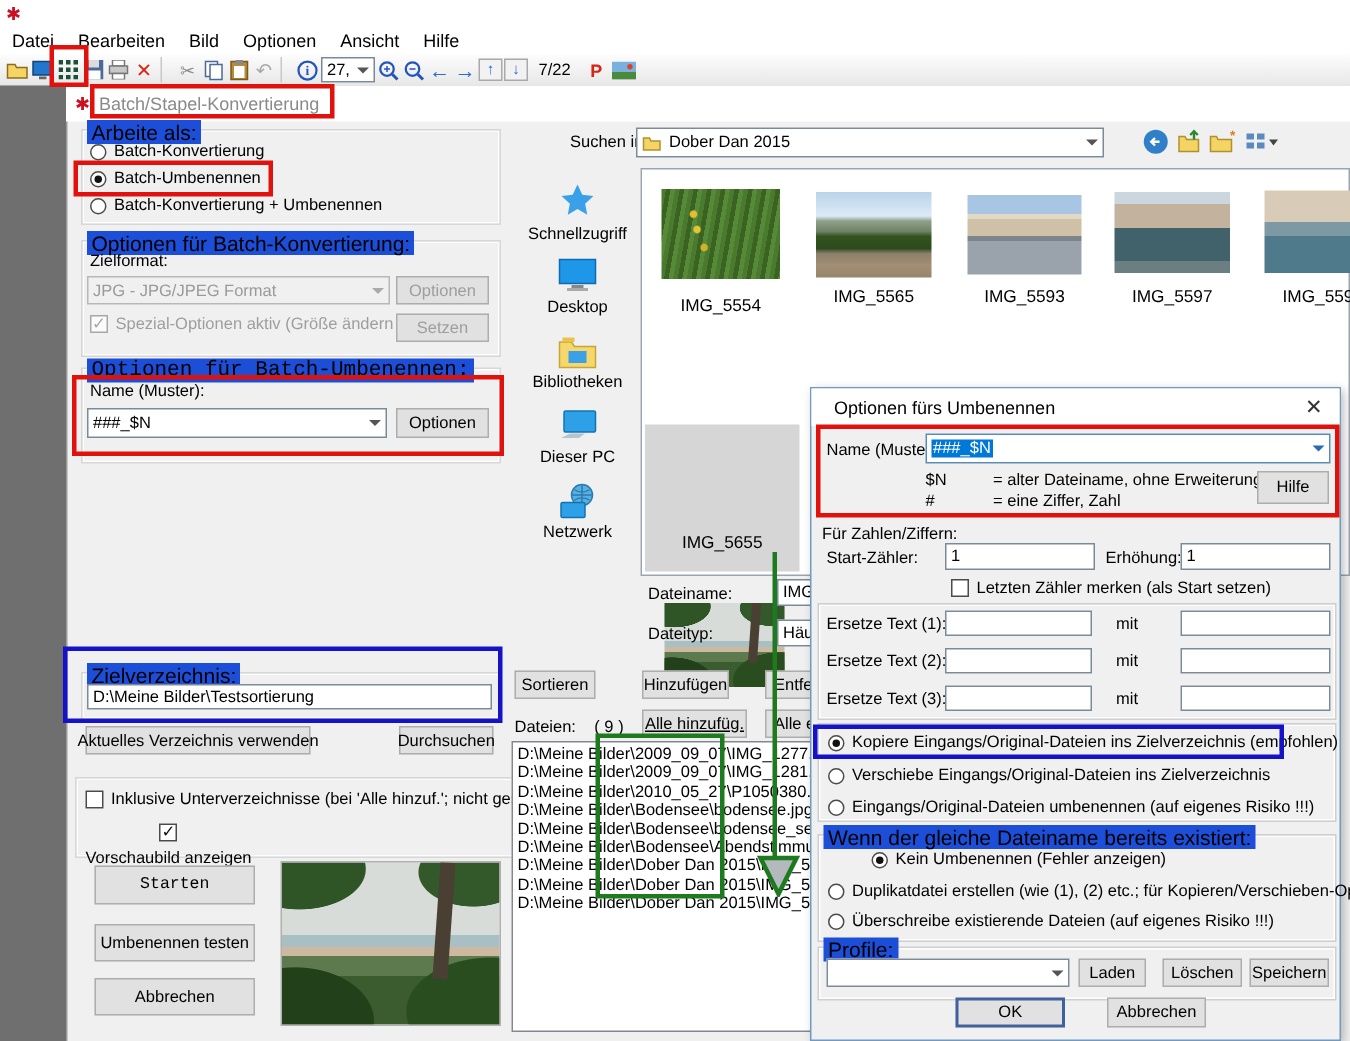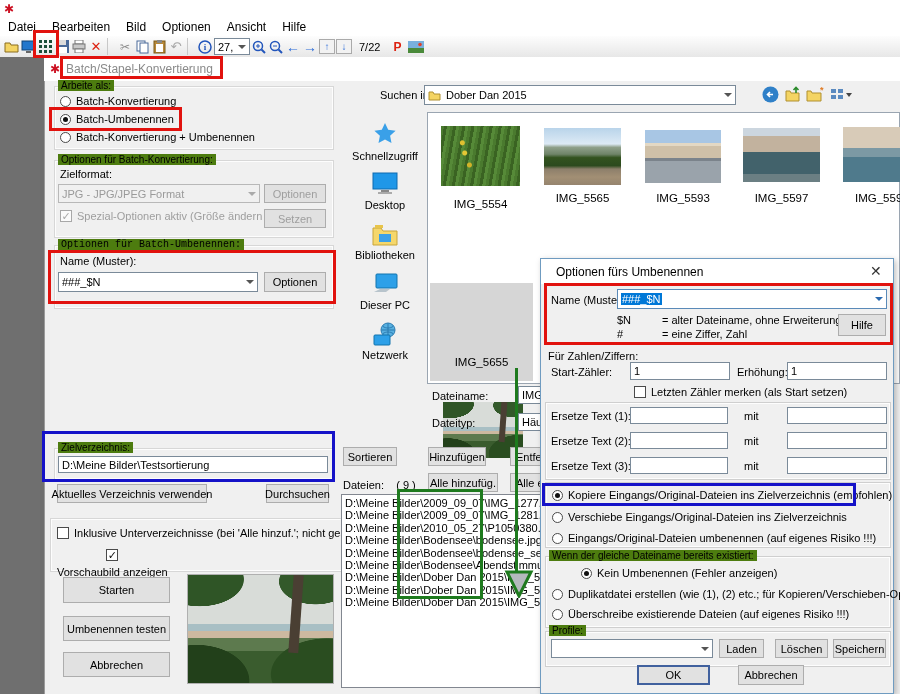--- a/index.html
+++ b/index.html
@@ -22,21 +22,21 @@
   .panel{background:#f0f0f0;}
   #batch-panel{left:44px;top:57px;width:856px;height:637px;border-left:1px solid #9a9a9a;border-top:1px solid #c9c9c9;}
   #batch-title{left:44px;top:57px;width:856px;height:24px;background:#fff;display:flex;align-items:center;gap:6px;padding-left:6px;box-sizing:border-box;}
   #batch-title .t{font-size:12px;color:#8a8a8a;}
   #ren-panel{left:540px;top:258px;width:354px;height:436px;border:1px solid #6f9bc0;box-sizing:border-box;box-shadow:2px 2px 6px rgba(0,0,0,.25);}
   #ren-title{left:541px;top:259px;width:352px;height:25px;background:#fff;display:flex;align-items:center;}
   #ren-title .t{font-size:12px;color:#000;margin-left:15px;}
   .flower{color:#cc1022;font-size:12px;font-weight:bold;}
   
   .grp{border:1px solid #d7d7d7;box-shadow:inset 0 0 0 1px #fdfdfd;}
-  .glabel{font-size:10px;background:#4d7c0f;padding:0 3px;white-space:nowrap;}
+  .glabel{font-size:14px;background:#1d4ed8;padding:0 3px;white-space:nowrap;}
   .btn{background:#e1e1e1;border:1px solid #adadad;display:flex;align-items:center;justify-content:center;
        font-size:11px;box-sizing:border-box;white-space:nowrap;}
   .btn.dis{color:#9e9e9e;}
   .btn.def{border:2px solid #41619e;}
   .inp{background:#fff;border:1px solid #7a8a99;box-sizing:border-box;display:flex;align-items:center;
        padding:0 3px;font-size:11px;overflow:hidden;white-space:nowrap;}
   .combo{background:#fff;border:1px solid #7a8a99;box-sizing:border-box;display:flex;align-items:center;
          padding:0 3px;font-size:11px;white-space:nowrap;}
   .combo .chev{margin-left:auto;width:0;height:0;border-left:4px solid transparent;border-right:4px solid transparent;border-top:4px solid #555;}
   .combo.dis{background:#f0f0f0;border-color:#b8b8b8;color:#9a9a9a;}
@@ -247,21 +247,21 @@
   <div class="a grp z2" style="left:50px;top:518px;width:320px;height:52px;"></div>
   <div class="a row z2" style="left:57px;top:527px;">
       <span class="cb"></span>
       <span class="lb">Inklusive Unterverzeichnisse (bei 'Alle hinzuf.'; nicht gesp.)</span>
     </div>
   <div class="a row z2" style="left:57px;top:549px;flex-direction:column;">
       <span class="cb on"></span>
       <span class="lb">Vorschaubild anzeigen</span>
     </div>
 
-  <div class="a btn z2" style="left:63px;top:577px;width:107px;height:26px;">Starten</div>
+  <div class="a btn z2" style="left:63px;top:577px;width:107px;height:26px;font-family:Liberation Mono, monospace;">Starten</div>
   <div class="a btn z2" style="left:63px;top:616px;width:107px;height:25px;">Umbenennen testen</div>
   <div class="a btn z2" style="left:63px;top:652px;width:107px;height:25px;">Abbrechen</div>
 
   <div class="a ph ph-hill z2" style="left:187px;top:574px;width:147px;height:110px;border:1px solid #b0b0b0;"></div>
 
   <div class="a lb z2" style="left:380px;top:89px;">Suchen in:</div>
   <div class="a combo z2" style="left:424px;top:85px;width:312px;height:20px;gap:5px;">
     <svg width="13" height="11">
         <path d="M1 2h4l1 2h6v6H1z" fill="#f4d463" stroke="#b09030"></path>
       </svg>
@@ -335,21 +335,21 @@
   <div class="a thumb-label z2" style="left:430px;top:356px;width:103px;">IMG_5655</div>
 
   <div class="a lb z2" style="left:432px;top:390px;">Dateiname:</div>
   <div class="a inp z2" style="left:518px;top:386px;width:80px;height:18px;">IMG_</div>
   <div class="a lb z2" style="left:432px;top:417px;">Dateityp:</div>
   <div class="a inp z2" style="left:518px;top:413px;width:80px;height:18px;">Häuf</div>
 
   <div class="a btn z2" style="left:343px;top:447px;width:54px;height:19px;">Sortieren</div>
   <div class="a btn z2" style="left:428px;top:447px;width:58px;height:19px;">Hinzufügen</div>
   <div class="a btn z2" style="left:510px;top:447px;width:70px;height:19px;justify-content:flex-start;padding-left:5px;">Entfern</div>
-  <div class="a btn z2" style="left:428px;top:473px;width:70px;height:19px;">Alle hinzufüg.</div>
+  <div class="a btn z2" style="left:428px;top:473px;width:70px;height:19px;text-decoration:underline;">Alle hinzufüg.</div>
   <div class="a btn z2" style="left:510px;top:473px;width:70px;height:19px;justify-content:flex-start;padding-left:5px;">Alle ent</div>
   <div class="a lb z2" style="left:343px;top:479px;white-space:pre;">Dateien:    ( 9 )</div>
 
   <div class="a z2" id="file-list" style="left:341px;top:494px;width:252px;height:194px;">
     <div>D:\Meine Bilder\2009_09_07\IMG_1277.JPG</div>
     <div>D:\Meine Bilder\2009_09_07\IMG_1281.JPG</div>
     <div>D:\Meine Bilder\2010_05_27\P1050380.JPG</div>
     <div>D:\Meine Bilder\Bodensee\bodensee.jpg</div>
     <div>D:\Meine Bilder\Bodensee\bodensee_segelboot.JPG</div>
     <div>D:\Meine Bilder\Bodensee\Abendstimmung.JPG</div>

